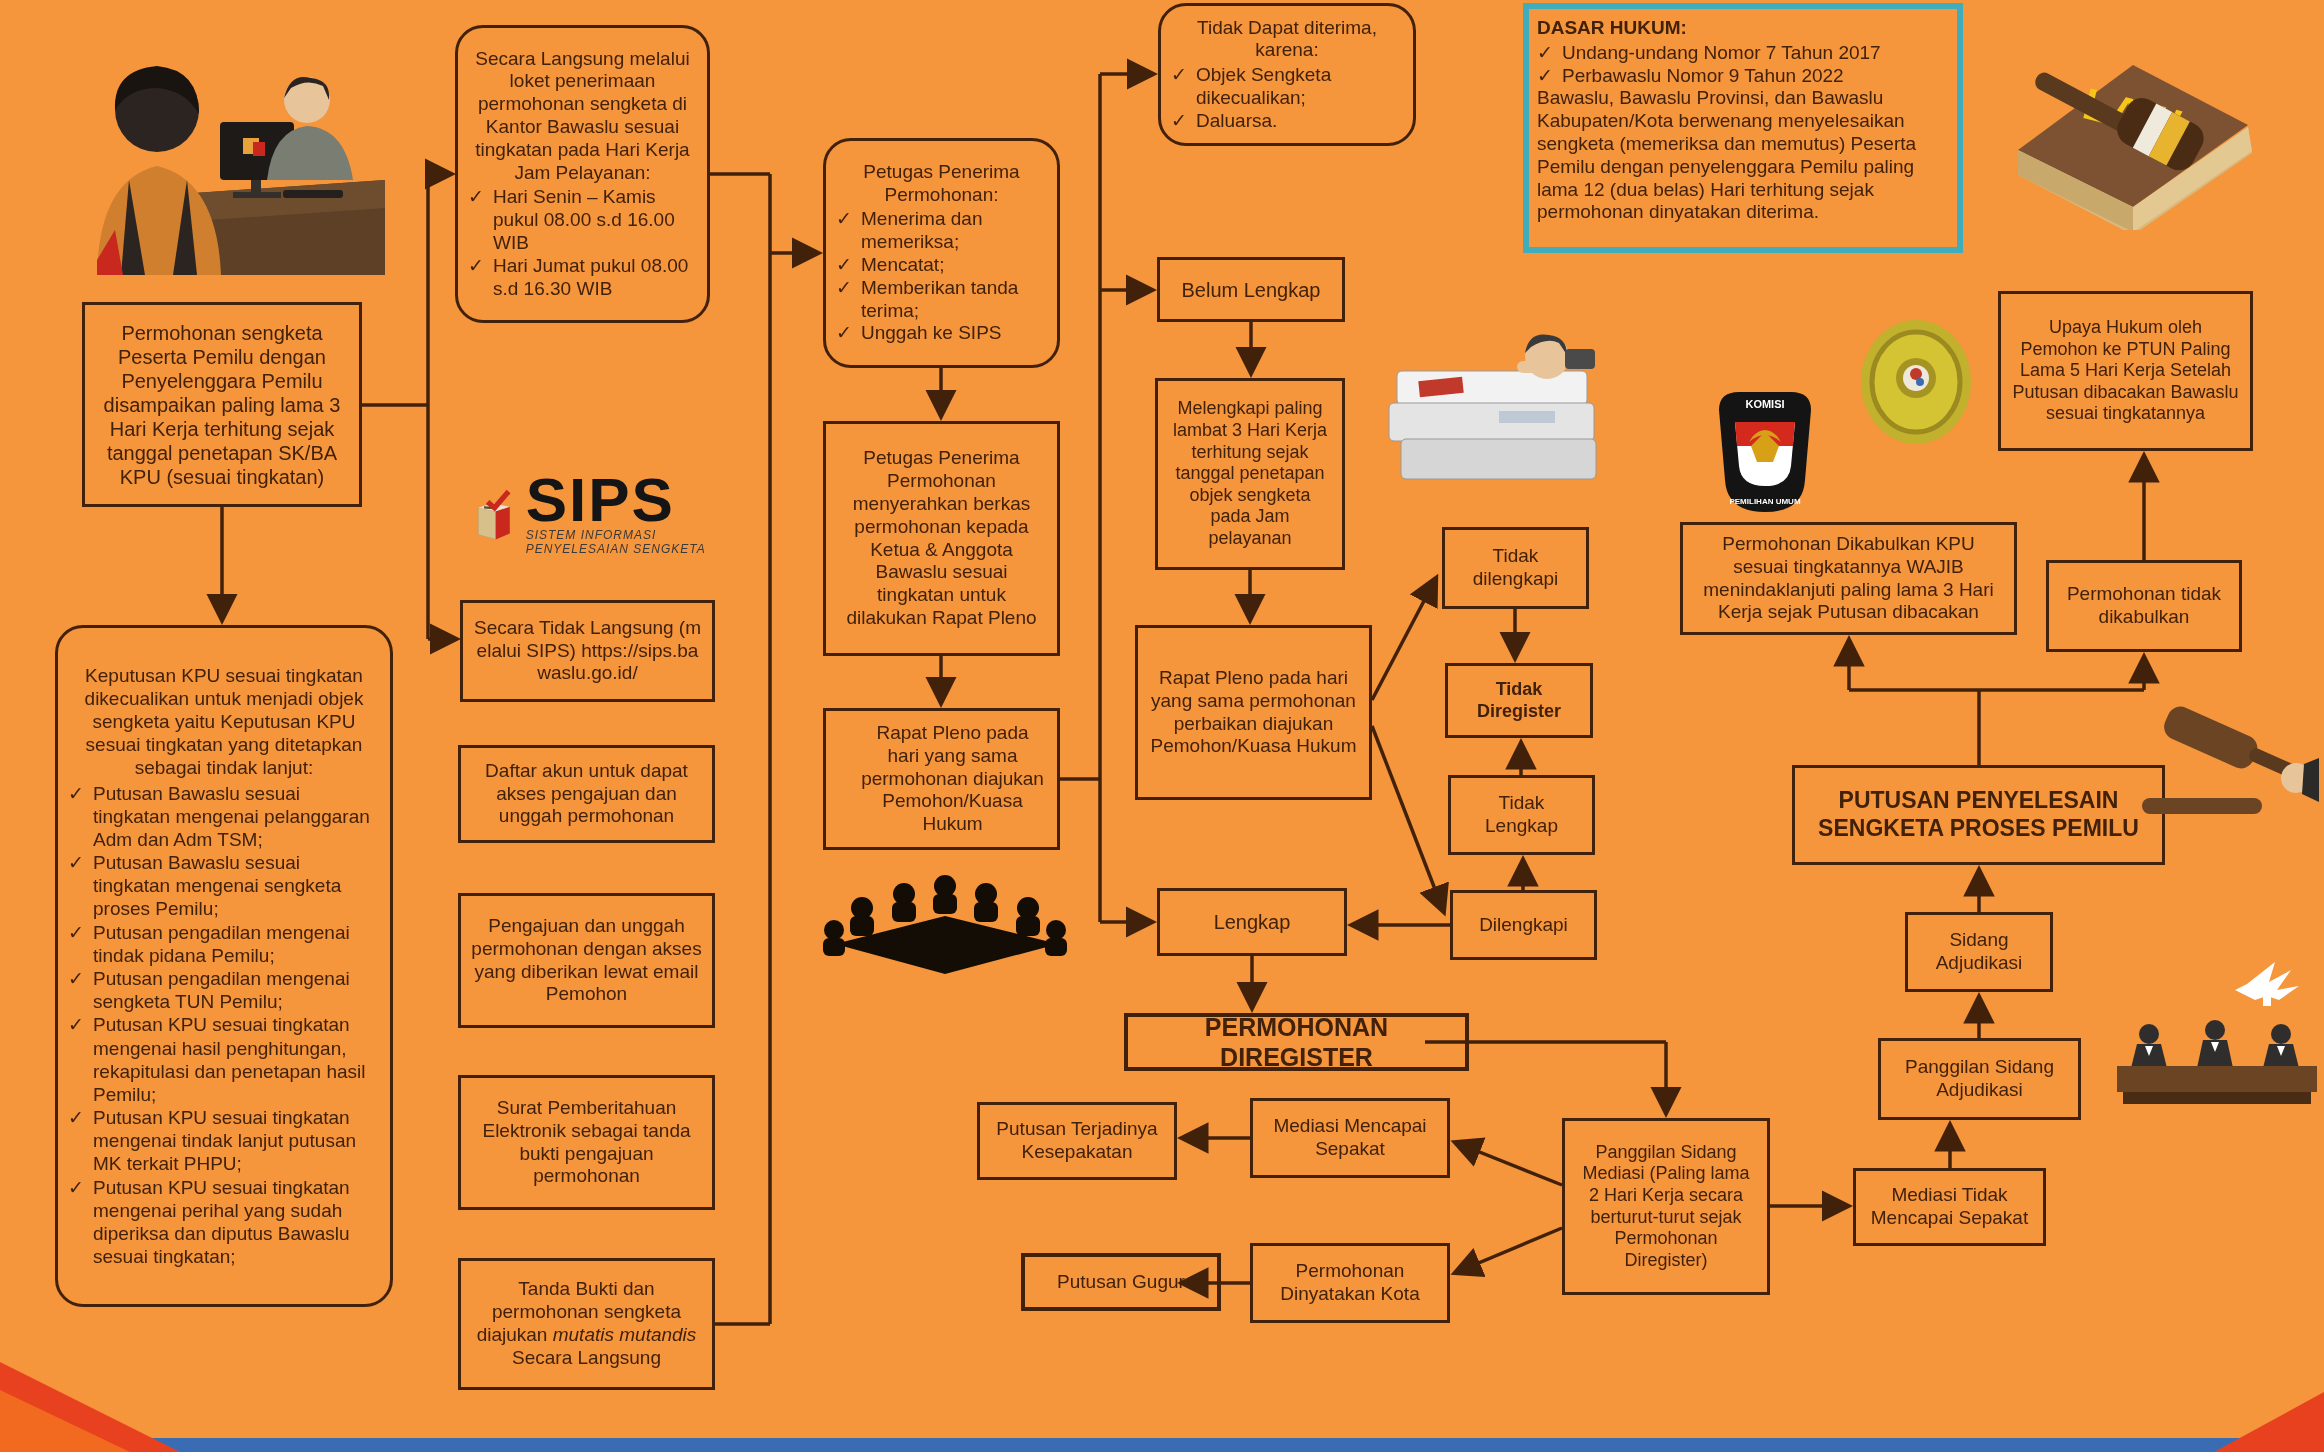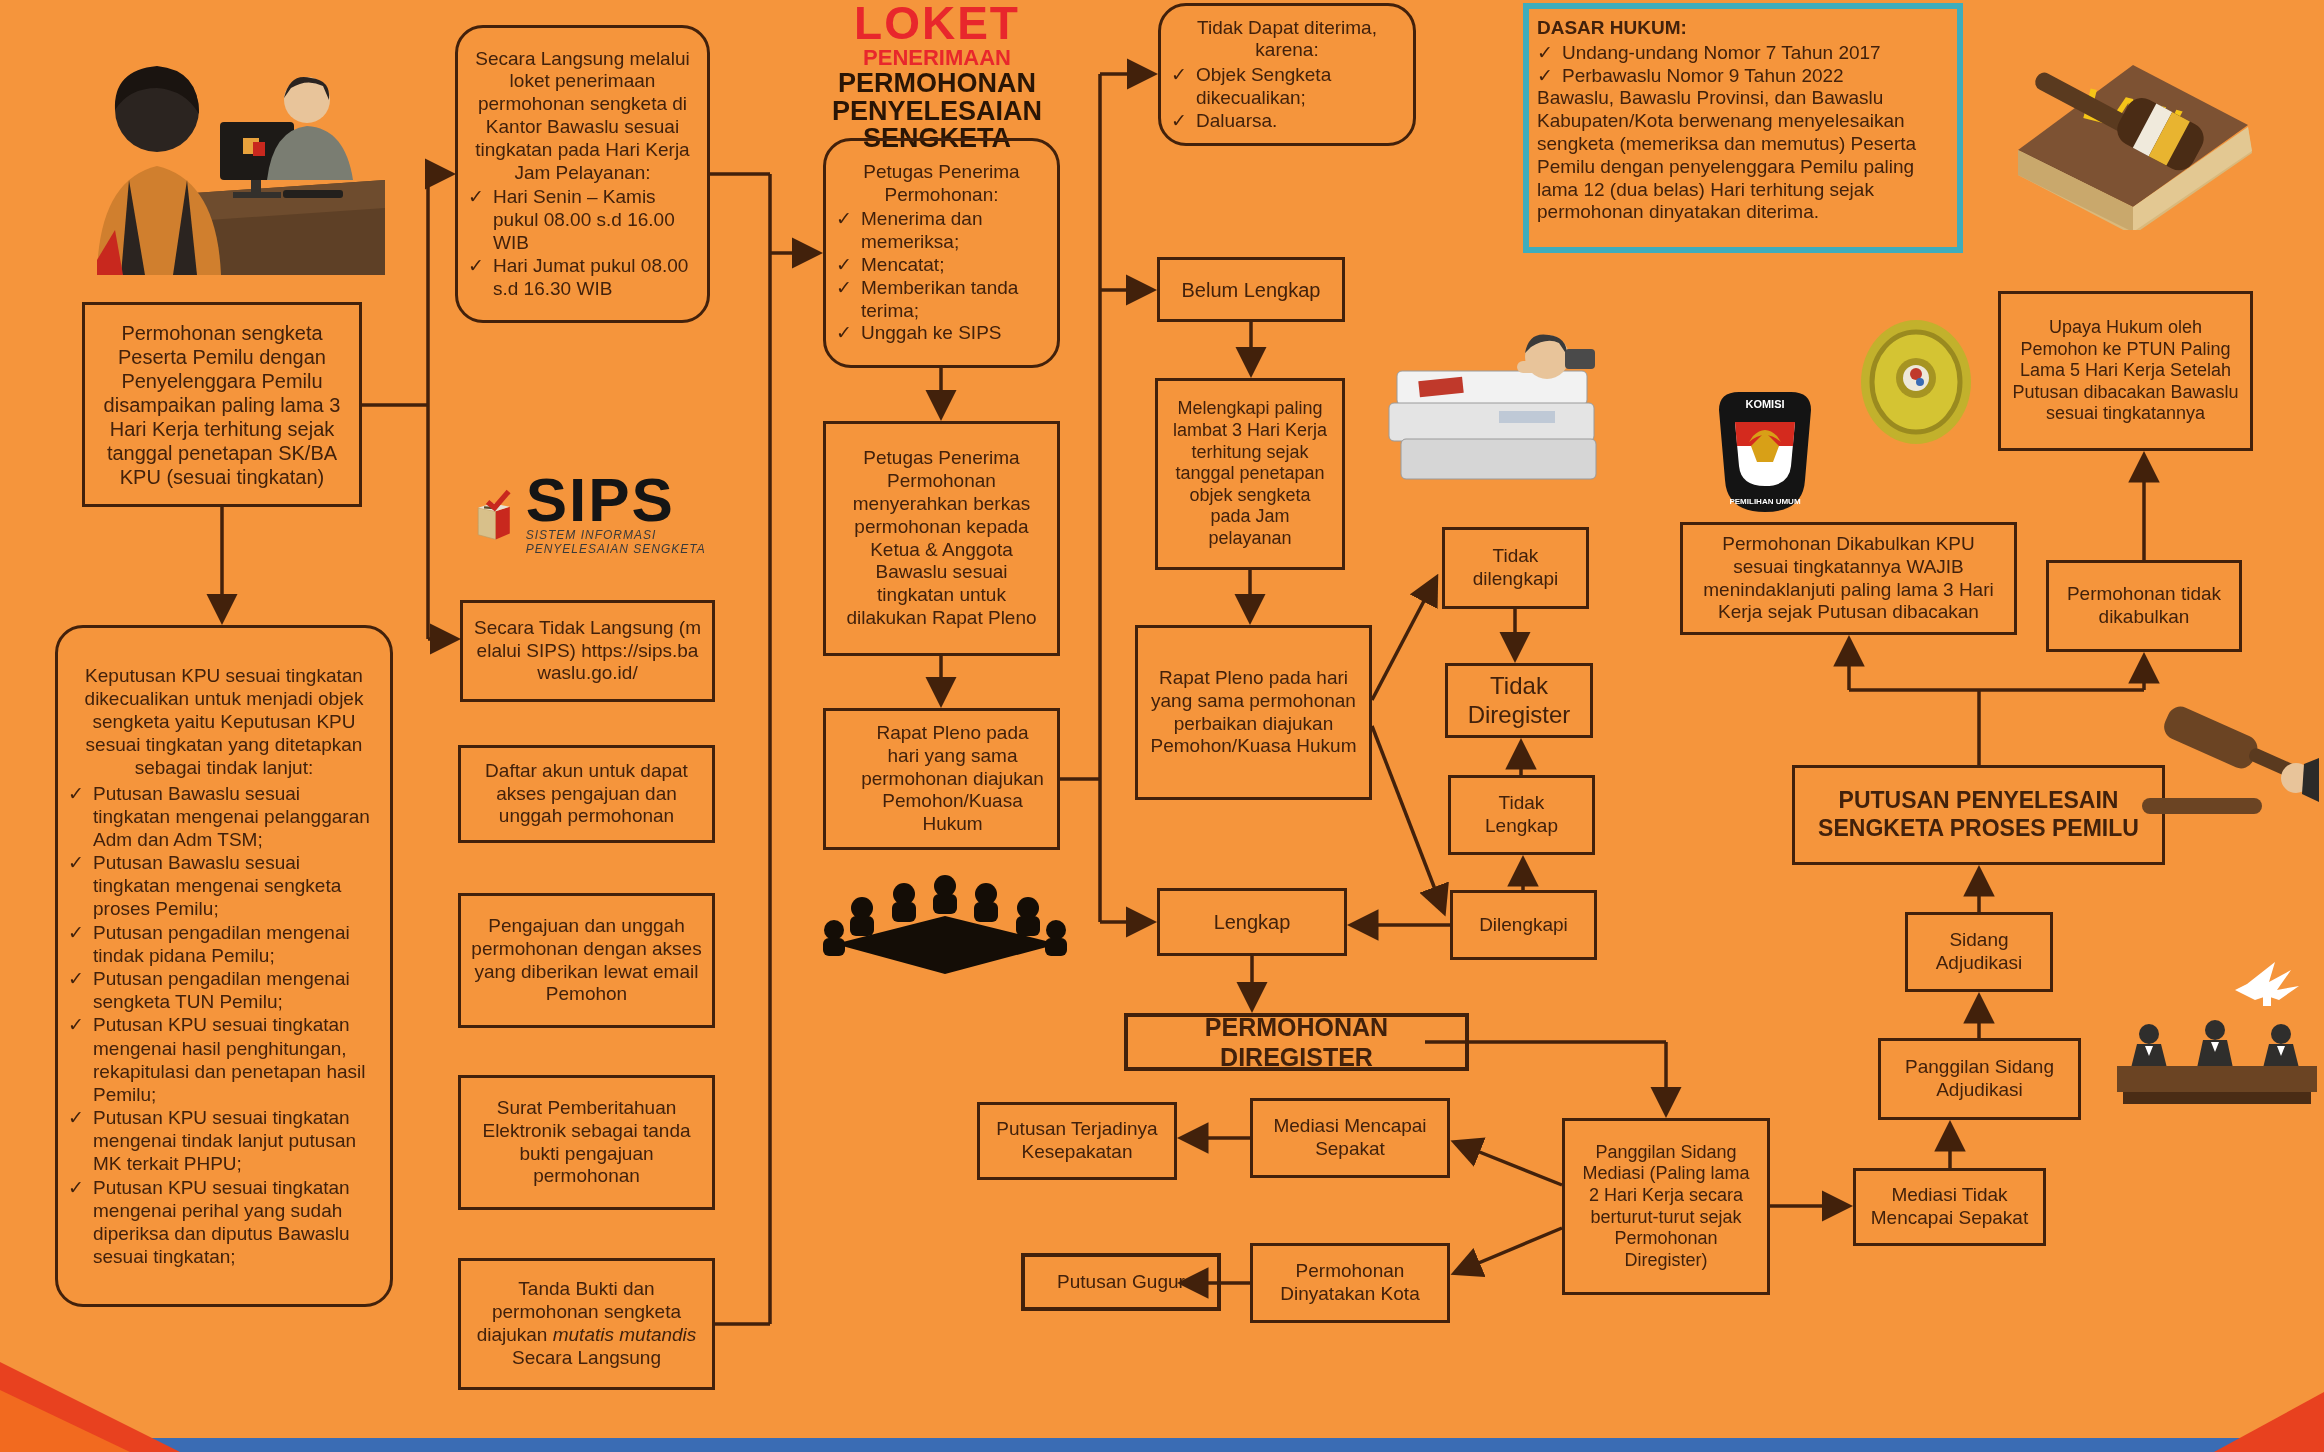--- a/index.html
+++ b/index.html
@@ -30,27 +30,20 @@
   #sips-logo{position:absolute;display:flex;gap:10px;}
   #sips-logo .sips-word{font-size:62px;font-weight:bold;color:#151515;letter-spacing:2px;line-height:0.9;}
   #sips-logo .sips-tag{font-size:12px;color:#3a3a3a;letter-spacing:1px;font-style:italic;}
   .url{word-break:break-all;}
 </style>
 </head>
 <body>
 
 <div id="poster">
 
-  <div id="title-block">
-    <div class="t1">LOKET</div>
-    <div class="t2">PENERIMAAN</div>
-    <div class="t3">PERMOHONAN</div>
-    <div class="t3">PENYELESAIAN</div>
-    <div class="t3">SENGKETA</div>
-  </div>
 
   <div class="node" style="left:82px;top:302px;width:280px;height:205px;font-size:20px;">
     <span>Permohonan sengketa Peserta Pemilu dengan Penyelenggara Pemilu disampaikan paling lama 3 Hari Kerja terhitung sejak tanggal penetapan SK/BA KPU (sesuai tingkatan)</span>
   </div>
 
   <div class="node check-node" style="left:455px;top:25px;width:255px;height:298px;font-size:19px;">
     <div class="node-title">Secara Langsung melalui loket penerimaan permohonan sengketa di Kantor Bawaslu sesuai tingkatan pada Hari Kerja Jam Pelayanan:</div>
     <div class="check-item">
       <span class="check">✓</span>
       <span>Hari Senin – Kamis pukul 08.00 s.d 16.00 WIB</span>
@@ -180,21 +173,21 @@
   </div>
 
   <div class="node" style="left:1135px;top:625px;width:237px;height:175px;font-size:19px;">
     <span>Rapat Pleno pada hari yang sama permohonan perbaikan diajukan Pemohon/Kuasa Hukum</span>
   </div>
 
   <div class="node" style="left:1442px;top:527px;width:147px;height:82px;font-size:19px;">
     <span>Tidak dilengkapi</span>
   </div>
 
-  <div class="node" style="left:1445px;top:663px;width:148px;height:75px;font-size:24px;">
+  <div class="node" style="left:1445px;top:663px;width:148px;height:75px;font-size:18px;font-weight:bold;">
     <span>Tidak Diregister</span>
   </div>
 
   <div class="node" style="left:1448px;top:775px;width:147px;height:80px;font-size:19px;">
     <span>Tidak Lengkap</span>
   </div>
 
   <div class="node" style="left:1450px;top:890px;width:147px;height:70px;font-size:19px;">
     <span>Dilengkapi</span>
   </div>

